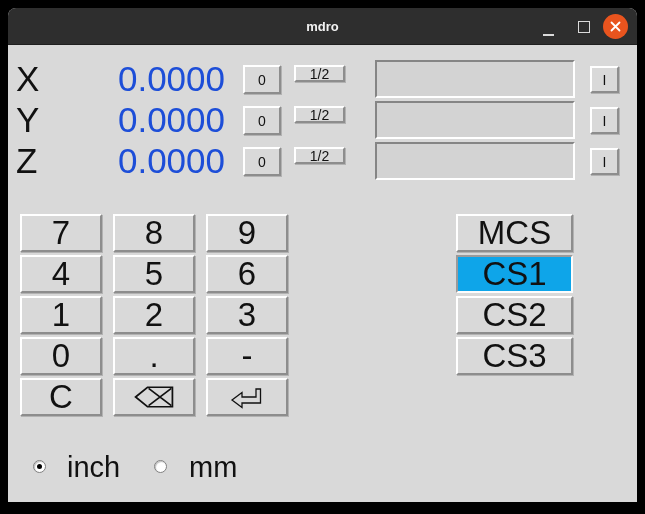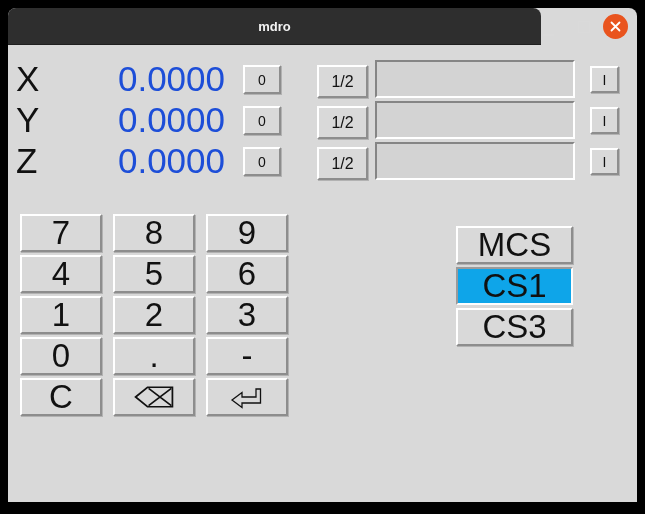--- a/index.html
+++ b/index.html
@@ -1,52 +1,52 @@
 <!DOCTYPE html>
 <html><head>
 <meta charset="utf-8">
 <style>
   html,body{margin:0;padding:0;width:645px;height:514px;background:#000;overflow:hidden;
     font-family:"Liberation Sans", sans-serif;}
   .frame{position:absolute;left:0;top:0;width:645px;height:514px;background:#000;}
   .window{position:absolute;left:8px;top:8px;width:629px;height:494px;background:#d9d9d9;
     border-radius:8px 8px 0 0;}
   
-  .titlebar{position:absolute;left:0;top:0;width:533px;height:37px;background:#2e2e2e;
+  .titlebar{position:absolute;left:0;top:0;width:629px;height:37px;background:#2e2e2e;
     border-radius:8px 8px 0 0;border-bottom:1px solid #1f1f1f;box-sizing:border-box;}
   .title{position:absolute;left:0;top:0;width:100%;height:37px;line-height:37px;text-align:center;
     color:#f2f2f2;font-size:13px;font-weight:bold;}
   .btn-min{position:absolute;left:535px;top:26px;width:11px;height:2px;background:#dadada;}
   .btn-max{position:absolute;left:570px;top:13px;width:10px;height:10px;border:1.5px solid #dadada;background:transparent;}
   .btn-close{position:absolute;left:595px;top:6px;width:25px;height:25px;border-radius:50%;
     background:#e9541e;display:flex;align-items:center;justify-content:center;}
   
   .content{position:absolute;left:0;top:37px;width:629px;height:457px;}
   
   .axis-row{position:absolute;left:0;width:629px;height:41px;}
   .axis-row.r0{top:13px}.axis-row.r1{top:54px}.axis-row.r2{top:95px}
   .axis-label{position:absolute;left:8px;top:0;height:41px;line-height:41px;font-size:35px;color:#111;}
   .axis-value{position:absolute;left:0;top:0;width:217px;height:41px;line-height:41px;
     text-align:right;font-size:35px;color:#1d4ed8;}
   .tkbtn{background:#d9d9d9;border:2px solid;border-color:#ffffff #8d8d8d #8d8d8d #ffffff;
     box-shadow:1px 1px 0 rgba(0,0,0,0.18);color:#111;display:flex;align-items:center;justify-content:center;
     box-sizing:border-box;padding:0;font-family:"Liberation Sans", sans-serif;cursor:default;}
   .zero-btn{position:absolute;left:235px;top:7px;width:38px;height:29px;font-size:14px;}
-  .half-btn{position:absolute;left:309px;top:7px;width:51px;height:33px;font-size:16px;}
+  .half-btn{position:absolute;left:286px;top:7px;width:51px;height:17px;font-size:14px;}
   .axis-entry{position:absolute;left:367px;top:2px;width:188px;height:34px;background:#d3d3d3;
     border:2px solid;border-color:#858585 #ffffff #ffffff #858585;font-size:22px;color:#111;
     padding:0 4px;font-family:"Liberation Sans", sans-serif;}
   .i-btn{position:absolute;left:582px;top:8px;width:29px;height:27px;font-size:14px;}
   
   .keypad{position:absolute;left:12px;top:169px;display:grid;
     grid-template-columns:82px 82px 82px;column-gap:11px;row-gap:3px;grid-auto-rows:38px;}
   .key{font-size:33px;}
   .key svg{display:block;}
   
-  .cs-col{position:absolute;left:448px;top:169px;display:flex;flex-direction:column;gap:3px;margin-top:12px;}
+  .cs-col{position:absolute;left:448px;top:169px;display:flex;flex-direction:column;gap:3px;}
   .cs-btn{width:117px;height:38px;font-size:33px;}
   .cs-btn.active{background:#0ea5e9;border-color:#9a9a9a #fdfdfd #fdfdfd #9a9a9a;box-shadow:none;}
   
   .units{position:absolute;left:0;top:402px;width:629px;height:41px;}
   .radio{position:absolute;top:13px;width:13px;height:13px;border-radius:50%;background:#fff;
     border:1px solid #808080;box-shadow:inset 1px 1px 1px rgba(0,0,0,0.25);box-sizing:border-box;}
   .radio.selected::after{content:"";position:absolute;left:3px;top:3px;width:5px;height:5px;
     border-radius:50%;background:#000;}
   .radio.inch{left:25px}.radio.mm{left:146px}
   .unit-label{position:absolute;top:0;height:41px;line-height:41px;font-size:29px;color:#111;}
@@ -127,19 +127,26 @@
             <svg width="36" height="24" viewBox="0 0 72 48">
               <path d="M6 30 L26 15 L26 24 L54 24 L54 8 L63 8 L63 36 L26 36 L26 45 Z" fill="none" stroke="#111" stroke-width="2.6" stroke-linejoin="miter"></path>
             </svg>
           </span>
         </button>
       </div>
 
       <div class="cs-col">
         <button class="tkbtn cs-btn">MCS</button>
         <button class="tkbtn cs-btn active">CS1</button>
+        <button class="tkbtn cs-btn">CS2</button>
         <button class="tkbtn cs-btn">CS3</button>
       </div>
 
+      <div class="units">
+        <div class="radio inch selected"></div>
+        <div class="unit-label inch">inch</div>
+        <div class="radio mm"></div>
+        <div class="unit-label mm">mm</div>
+      </div>
 
     </div>
   </div>
 </div>
 
 </body></html>

